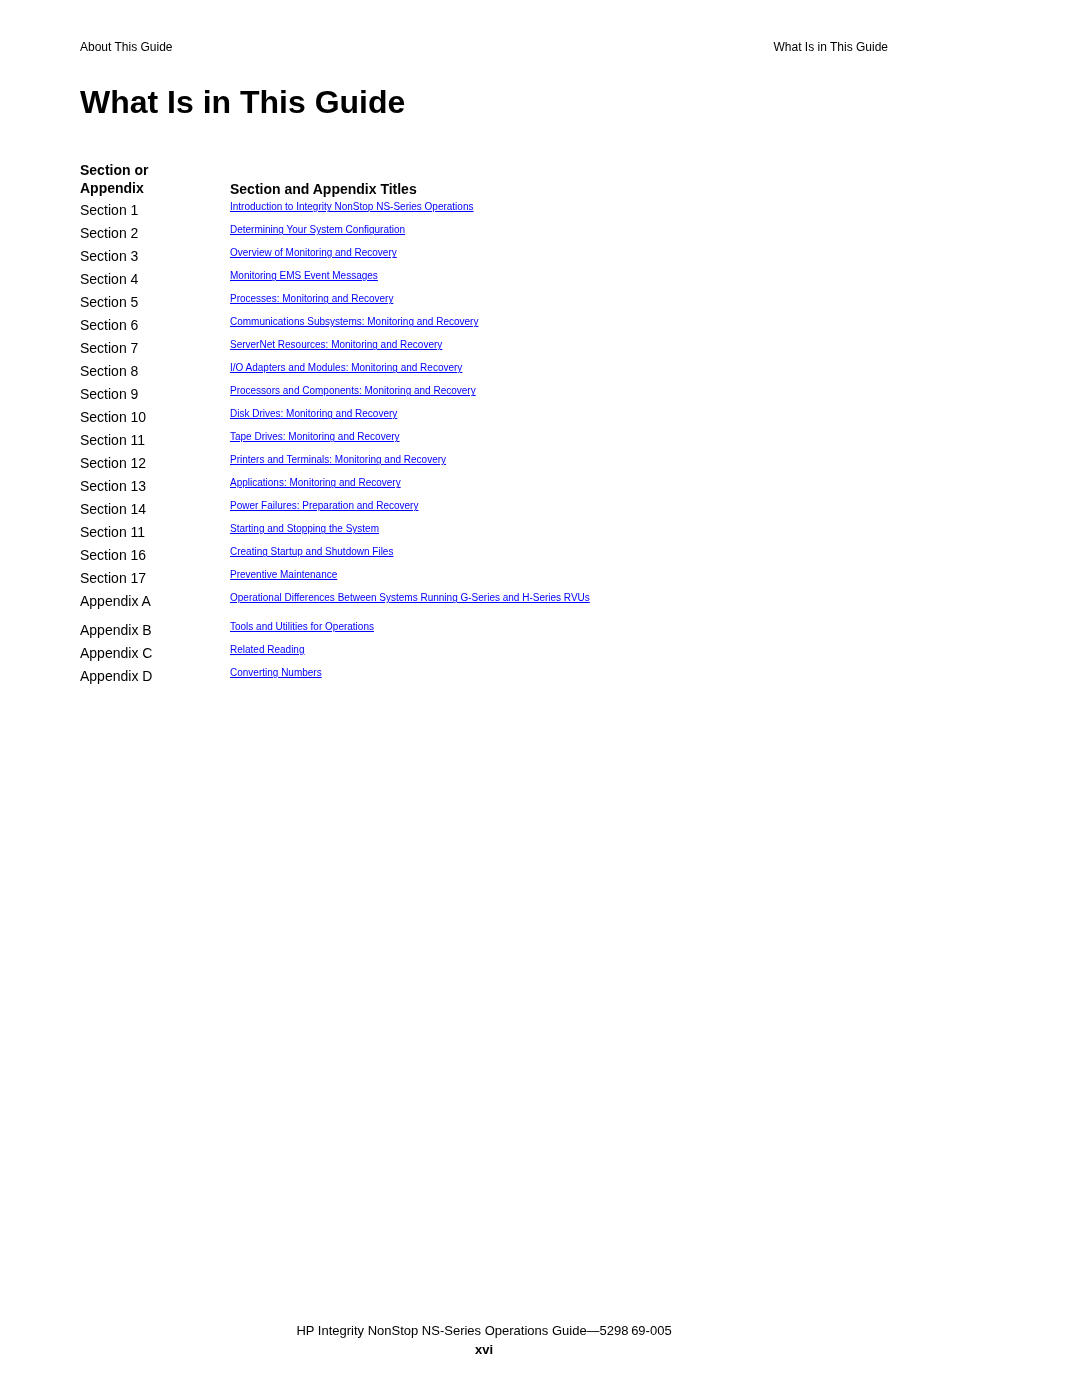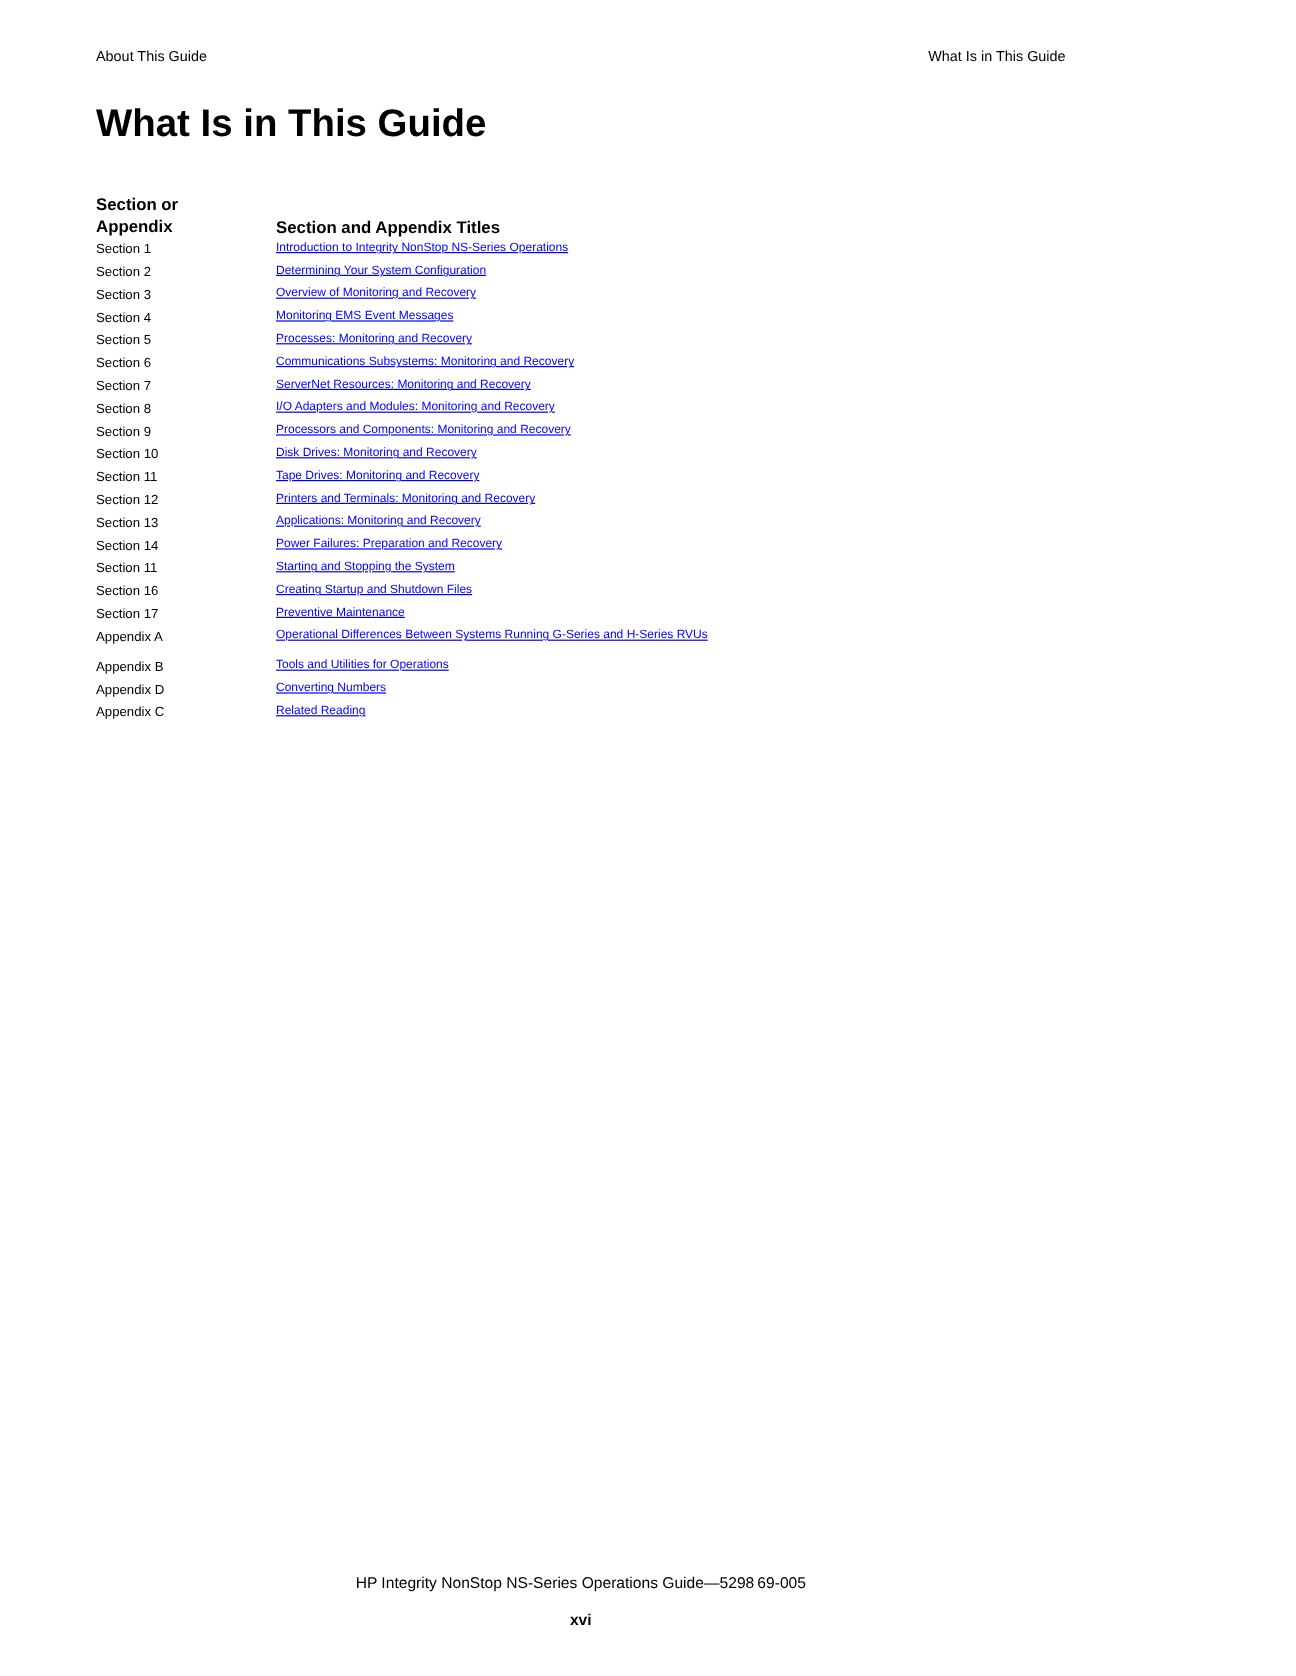--- a/index.html
+++ b/index.html
@@ -73,21 +73,21 @@
 
     .table-row {
       display: flex;
       margin-bottom: 6px;
       align-items: flex-start;
     }
 
     .section-cell {
       width: 150px;
       flex-shrink: 0;
-      font-size: 11px;
+      font-size: 14px;
       color: #000;
       padding-top: 1px;
     }
 
     .title-cell {
       flex: 1;
       font-size: 10px;
     }
 
     .title-cell a {
@@ -99,21 +99,21 @@
     .footer {
       position: absolute;
       bottom: 40px;
       left: 0;
       right: 0;
       text-align: center;
       font-size: 13px;
     }
 
     .footer-main {
-      margin-bottom: 16px;
+      margin-bottom: 4px;
     }
 
     .footer-page {
       font-weight: bold;
     }
   </style>
 </head>
 <body>
 
 <div class="page-container">
@@ -208,26 +208,26 @@
         </div>
         <div class="table-row">
           <div class="section-cell">Appendix A</div>
           <div class="title-cell"><a href="#">Operational Differences Between Systems Running G-Series and H-Series RVUs</a></div>
         </div>
         <div class="table-row" style="margin-top: 12px;">
           <div class="section-cell">Appendix B</div>
           <div class="title-cell"><a href="#">Tools and Utilities for Operations</a></div>
         </div>
         <div class="table-row">
+          <div class="section-cell">Appendix C</div>
+          <div class="title-cell"><a href="#">Related Reading</a></div>
+        </div>
+        <div class="table-row">
           <div class="section-cell">Appendix D</div>
           <div class="title-cell"><a href="#">Converting Numbers</a></div>
-        </div>
-        <div class="table-row">
-          <div class="section-cell">Appendix C</div>
-          <div class="title-cell"><a href="#">Related Reading</a></div>
         </div>
       </div>
 
   </div>
 
   <div class="footer">
     <div class="footer-main">HP Integrity NonStop NS-Series Operations Guide—5298 69-005</div>
     <div class="footer-page">xvi</div>
   </div>
 

